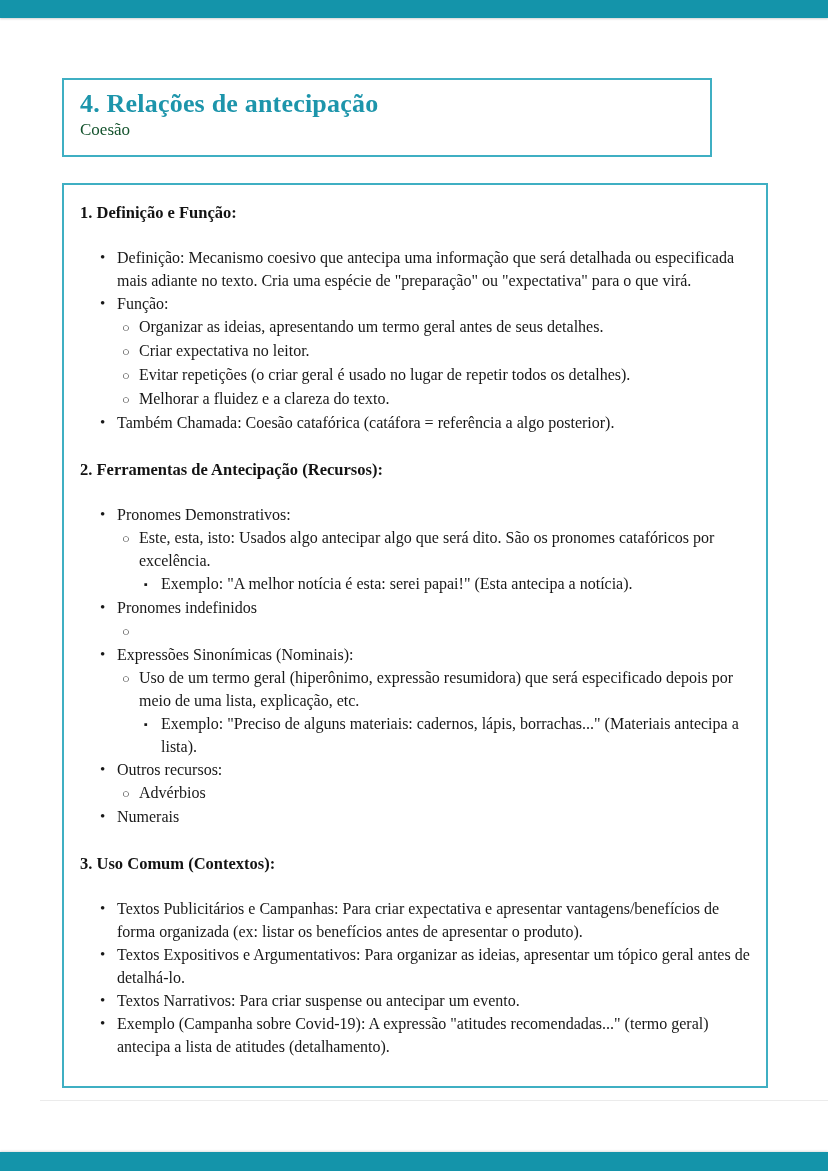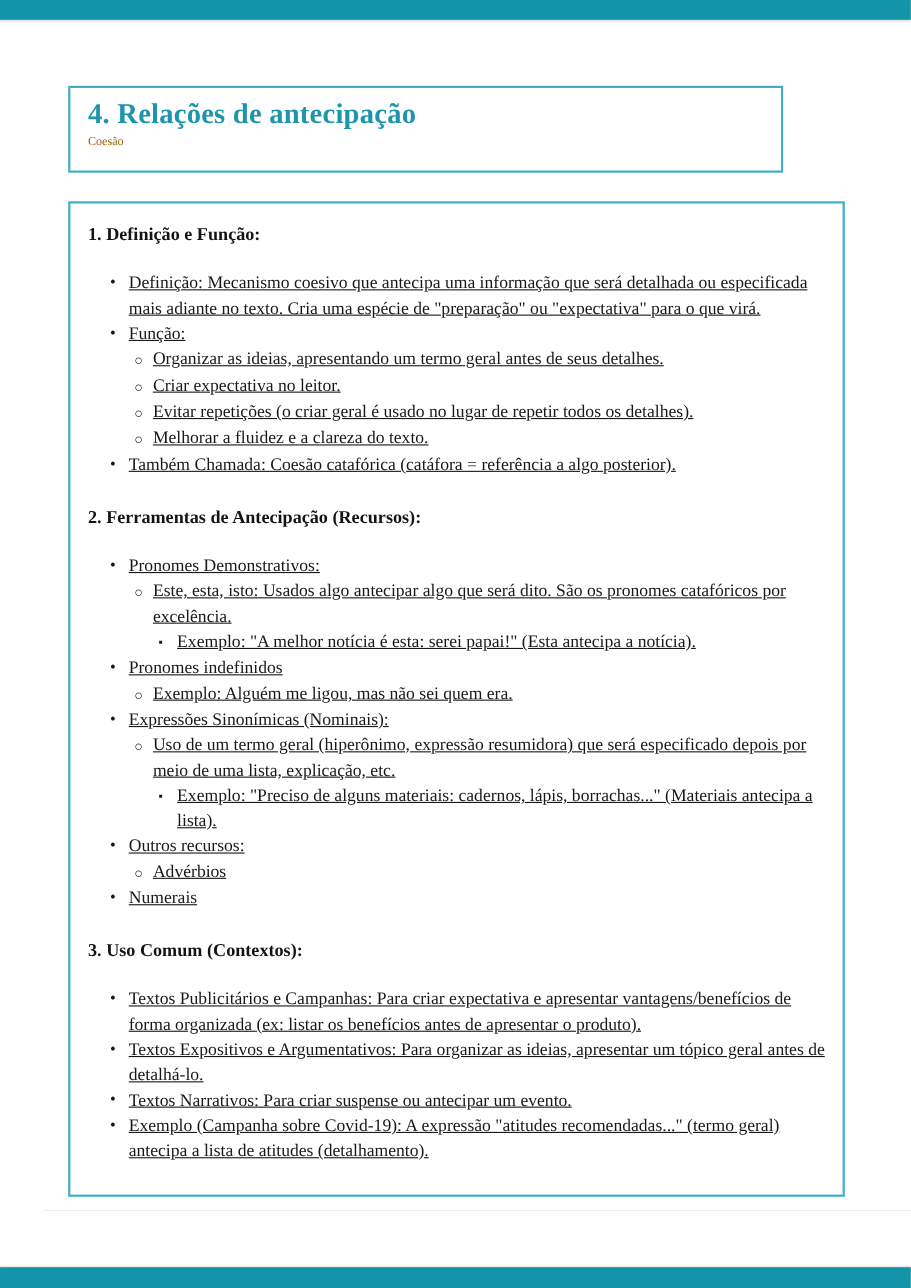--- a/index.html
+++ b/index.html
@@ -33,23 +33,23 @@
   }
   .title-box h1{
     margin:0;
     font-size:26px;
     line-height:30px;
     font-weight:bold;
     color:var(--title-color);
     letter-spacing:0.2px;
   }
   .title-box .subtitle{
-    font-size:11px;
+    font-size:17px;
     line-height:21px;
-    color:#a16207;
+    color:#14532d;
   }
   .content-box{
     position:absolute;left:62px;top:183px;
     width:706px;height:905px;
     border:2px solid var(--box-border);
     box-sizing:border-box;
     background:#ffffff;
     padding:15px 8px 14px 16px;
     overflow:hidden;
   }
@@ -71,21 +71,21 @@
     flex:none;
     width:17px;
     text-align:left;
   }
   .item.lvl1{padding-left:20px;}
   .item.lvl2{padding-left:42px;}
   .item.lvl3{padding-left:64px;}
   .item.lvl1 .bullet{font-size:15px;}
   .item.lvl2 .bullet{font-size:13px;padding-top:1px;}
   .item.lvl3 .bullet{font-size:11px;padding-top:1px;}
-  .item .txt{flex:1;text-decoration:underline;}
+  .item .txt{flex:1;}
   .page-break-line{
     position:absolute;left:40px;top:1100px;
     width:788px;height:1px;background:#ebebeb;
   }
 </style>
 </head>
 <body>
 
 <div class="accent-bar top"></div>
 
@@ -140,21 +140,20 @@
         <div class="item lvl3">
           <span class="bullet">▪</span>
           <span class="txt">Exemplo: "A melhor notícia é esta: serei papai!" (Esta antecipa a notícia).</span>
         </div>
         <div class="item lvl1">
           <span class="bullet">•</span>
           <span class="txt">Pronomes indefinidos</span>
         </div>
         <div class="item lvl2">
           <span class="bullet">○</span>
-          <span class="txt">Exemplo: Alguém me ligou, mas não sei quem era.</span>
         </div>
         <div class="item lvl1">
           <span class="bullet">•</span>
           <span class="txt">Expressões Sinonímicas (Nominais):</span>
         </div>
         <div class="item lvl2">
           <span class="bullet">○</span>
           <span class="txt">Uso de um termo geral (hiperônimo, expressão resumidora) que será especificado depois por meio de uma lista, explicação, etc.</span>
         </div>
         <div class="item lvl3">

